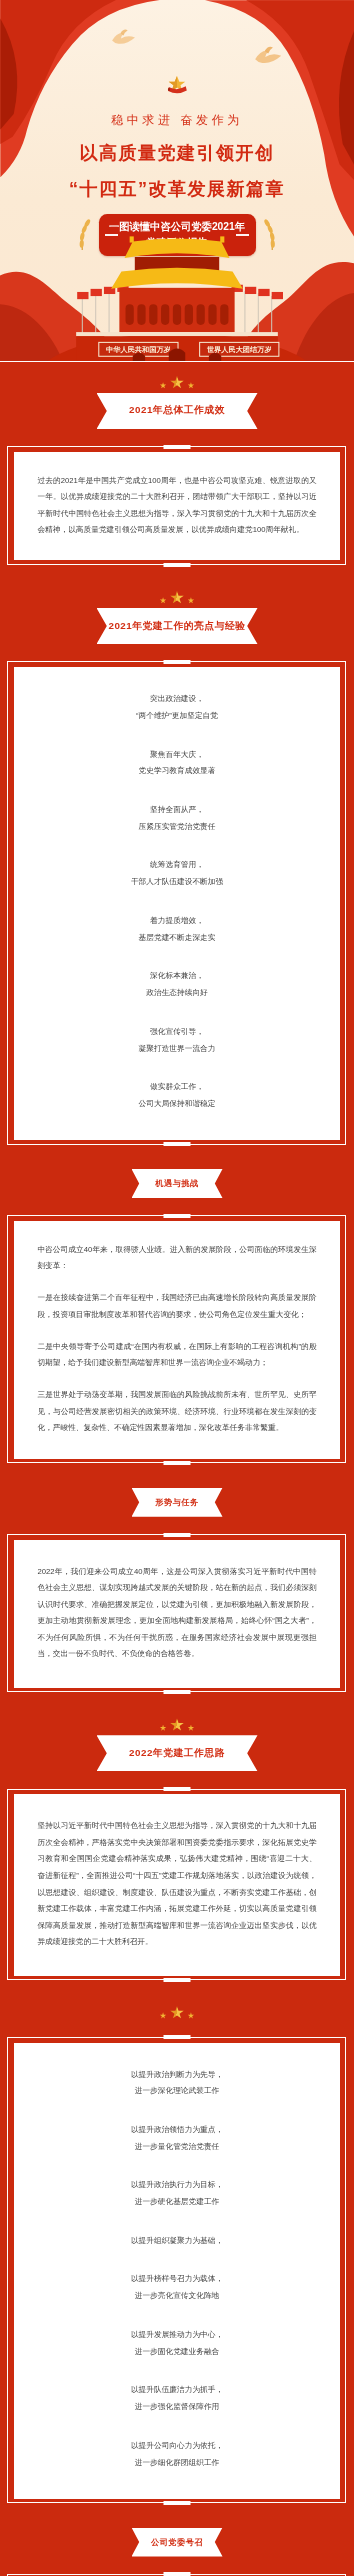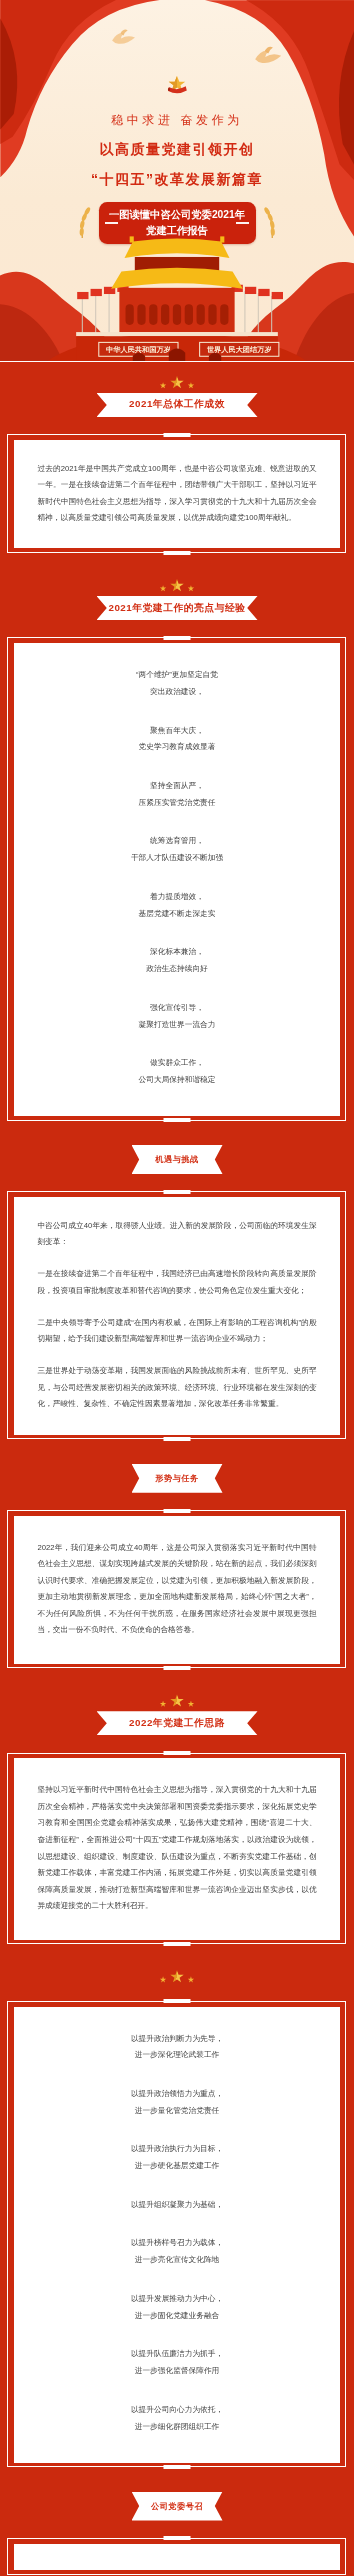--- a/index.html
+++ b/index.html
@@ -22,21 +22,21 @@
   .curtain-r{top:0;right:0;}
   .dove1{top:27px;left:109px;}
   .dove2{top:44px;left:251px;}
   .emblem{position:relative;width:24px;margin:75px auto 0;}
   .hero-t1{
     margin-top:14.4px;text-align:center;color:#d43018;
     font-size:12px;letter-spacing:3.6px;font-weight:normal;
   }
   .hero-t2{
     margin-top:12.4px;text-align:center;color:#d22a12;
-    font-size:14px;letter-spacing:1.5px;font-weight:bold;
+    font-size:18px;letter-spacing:1.5px;font-weight:bold;
   }
   .hero-t3{margin-top:11.3px;}
   .badge-row{
     margin-top:13.4px;
     display:flex;justify-content:center;align-items:center;gap:8px;
   }
   .badge{
     position:relative;width:157px;background:#ca220c;border-radius:8.2px;
     padding:4.6px 0 5.7px;color:#ffffff;font-weight:bold;font-size:10.3px;
     text-align:center;line-height:1.55;
@@ -71,21 +71,21 @@
   .star.s{width:6.7px;height:6.7px;margin-bottom:0.5px;background:#f2b232;}
 
   .sec-head{margin-top:30px;}
   .sec-head.first{margin-top:13.4px;}
 
   .banner{
     margin:0 auto;background:#ffffff;color:#d22f14;font-weight:bold;
     display:flex;align-items:center;justify-content:center;text-align:center;
   }
   .banner.lg{
-    width:161px;height:24px;font-size:9.8px;letter-spacing:0.5px;
+    width:161px;height:36px;font-size:9.8px;letter-spacing:0.5px;
     clip-path:polygon(0 0,100% 0,calc(100% - 10.3px) 50%,100% 100%,0 100%,10.3px 50%);
   }
   .banner.sm{
     margin-top:29px;width:91px;height:29px;font-size:8.2px;letter-spacing:0.5px;
     clip-path:polygon(0 0,100% 0,calc(100% - 7.7px) 50%,100% 100%,0 100%,7.7px 50%);
   }
 
   
   .panel{position:relative;margin:23px 14.4px 0;background:#ffffff;}
   .panel .frame{
@@ -247,40 +247,40 @@
           <i class="star b"></i>
           <i class="star s"></i>
       </div>
       <div class="banner lg">2021年总体工作成效</div>
     </div>
     <section class="panel">
       <div class="frame"></div>
       <div class="tab t"></div>
       <div class="tab b"></div>
       <div class="panel-body pad">
-        <p>过去的2021年是中国共产党成立100周年，也是中咨公司攻坚克难、锐意进取的又一年。一是在接续奋进第二个百年征程中，团结带领广大干部职工，坚持以习近平新时代中国特色社会主义思想为指导，深入学习贯彻党的十九大和十九届历次全会精神，以高质量党建引领公司高质量发展，以优异成绩向建党100周年献礼。</p>
+        <p>过去的2021年是中国共产党成立100周年，也是中咨公司攻坚克难、锐意进取的又一年。以优异成绩迎接党的二十大胜利召开，团结带领广大干部职工，坚持以习近平新时代中国特色社会主义思想为指导，深入学习贯彻党的十九大和十九届历次全会精神，以高质量党建引领公司高质量发展，以优异成绩向建党100周年献礼。</p>
       </div>
     </section>
 
     <div class="sec-head">
       <div class="stars">
         <i class="star s"></i>
           <i class="star b"></i>
           <i class="star s"></i>
       </div>
       <div class="banner lg">2021年党建工作的亮点与经验</div>
     </div>
     <section class="panel">
       <div class="frame"></div>
       <div class="tab t"></div>
       <div class="tab b"></div>
       <div class="panel-body list">
         <div class="item">
+          <div>突出政治建设，</div>
           <div>“两个维护”更加坚定自觉</div>
-          <div>突出政治建设，</div>
         </div>
         <div class="item">
           <div>聚焦百年大庆，</div>
           <div>党史学习教育成效显著</div>
         </div>
         <div class="item">
           <div>坚持全面从严，</div>
           <div>压紧压实管党治党责任</div>
         </div>
         <div class="item">

